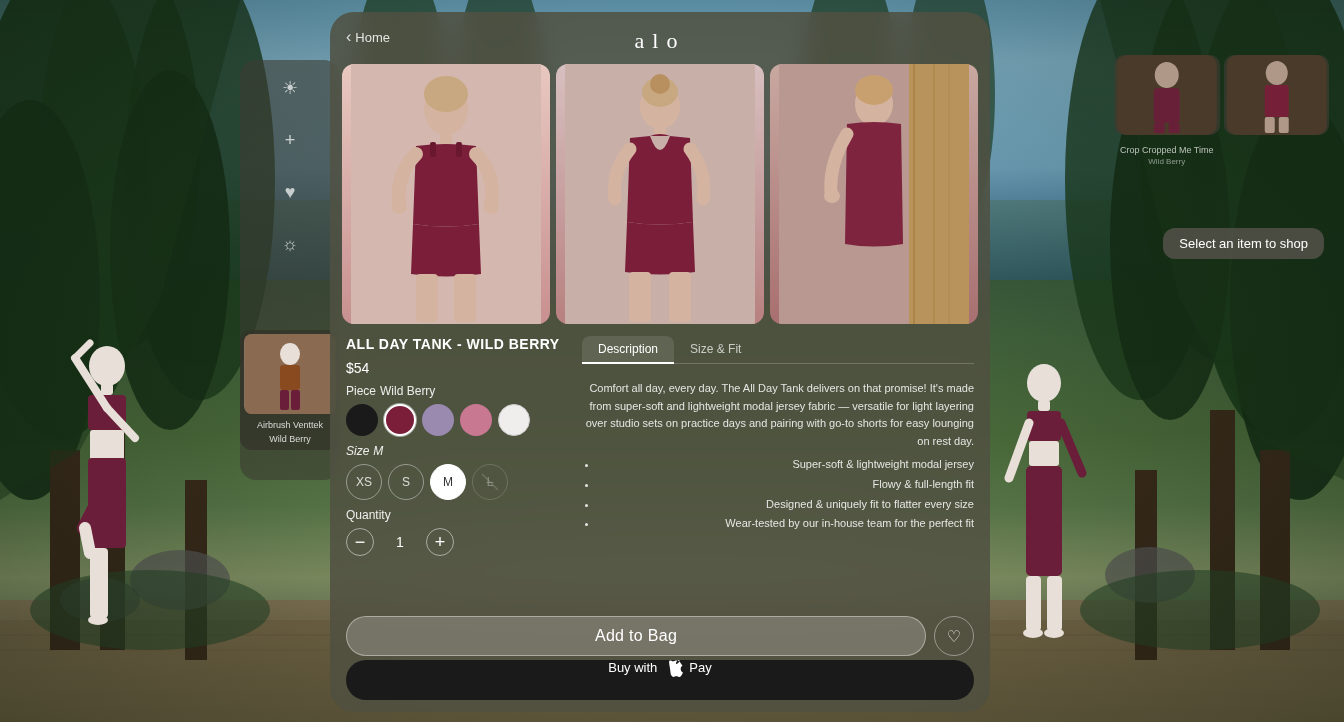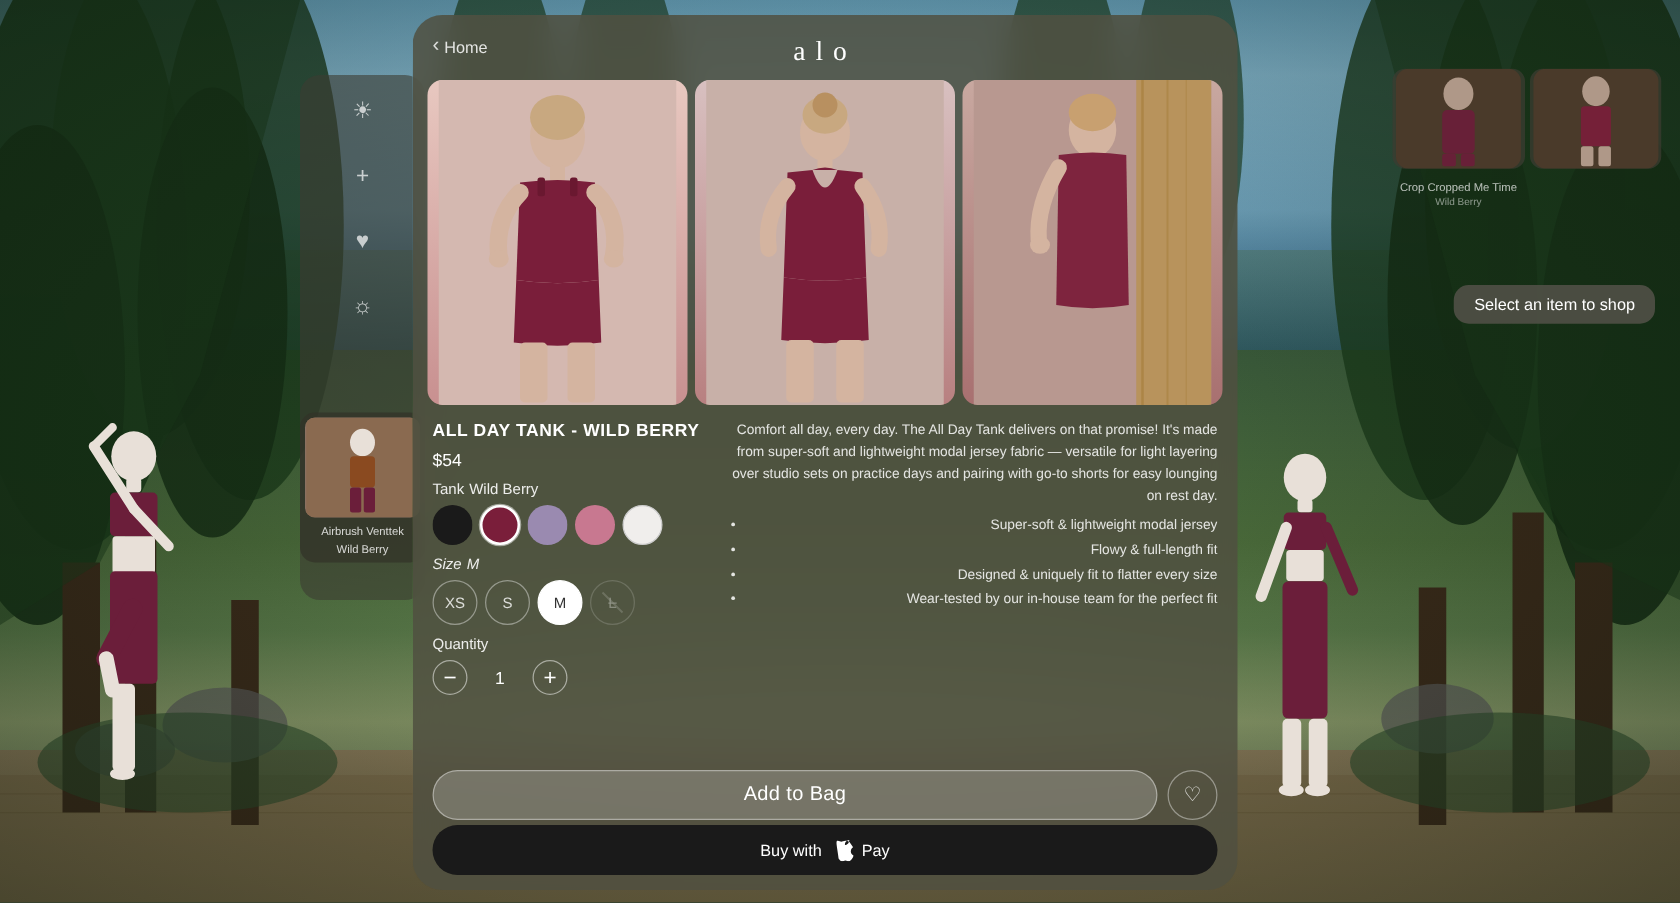--- a/index.html
+++ b/index.html
@@ -298,21 +298,21 @@
       width: 100%;
       height: 40px;
       background: #1a1a1a;
       border: none;
       border-radius: 20px;
       color: #fff;
       font-size: 13px;
       font-weight: 500;
       cursor: pointer;
       display: flex;
-      align-items: center;
+      align-items: flex-start;
       justify-content: center;
       gap: 6px;
       margin-top: 4px;
     }
 
     
     .desc-tabs {
       display: flex;
       gap: 0;
       border-bottom: 1px solid rgba(255,255,255,0.2);
@@ -748,21 +748,21 @@
   </div>
 
   <div class="product-details">
 
     <div class="left-col">
       <div class="product-title">ALL DAY TANK - WILD BERRY</div>
       <div class="product-price">$54</div>
 
       <div>
         <div style="display:flex;gap:4px;align-items:center;margin-bottom:6px;">
-          <span class="section-label">Tank</span>
+          <span class="section-label">Piece</span>
           <span class="section-label" style="font-weight:300;">Wild Berry</span>
         </div>
         <div class="color-swatches">
           <div class="swatch" style="background:#1a1a1a;"></div>
           <div class="swatch selected" style="background:#7a1e3a;"></div>
           <div class="swatch" style="background:#9a8ab0;"></div>
           <div class="swatch" style="background:#c87890;"></div>
           <div class="swatch" style="background:#f0eeec;border:1px solid #ccc;"></div>
         </div>
       </div>
@@ -789,20 +789,24 @@
         <div class="section-label" style="margin-bottom:6px;">Quantity</div>
         <div class="quantity-row">
           <button class="qty-btn">−</button>
           <span class="qty-value">1</span>
           <button class="qty-btn">+</button>
         </div>
       </div>
     </div>
 
     <div class="right-col">
+      <div class="desc-tabs">
+        <div class="desc-tab active">Description</div>
+        <div class="desc-tab">Size &amp; Fit</div>
+      </div>
       <div class="desc-text">
         <span>Comfort all day, every day. The All Day Tank delivers on that promise! It's made from super-soft and lightweight modal jersey fabric — versatile for light layering over studio sets on practice days and pairing with go-to shorts for easy lounging on rest day.</span>
         <ul>
           <li>Super-soft &amp; lightweight modal jersey</li>
           <li>Flowy &amp; full-length fit</li>
           <li>Designed &amp; uniquely fit to flatter every size</li>
           <li>Wear-tested by our in-house team for the perfect fit</li>
         </ul>
       </div>
     </div>

